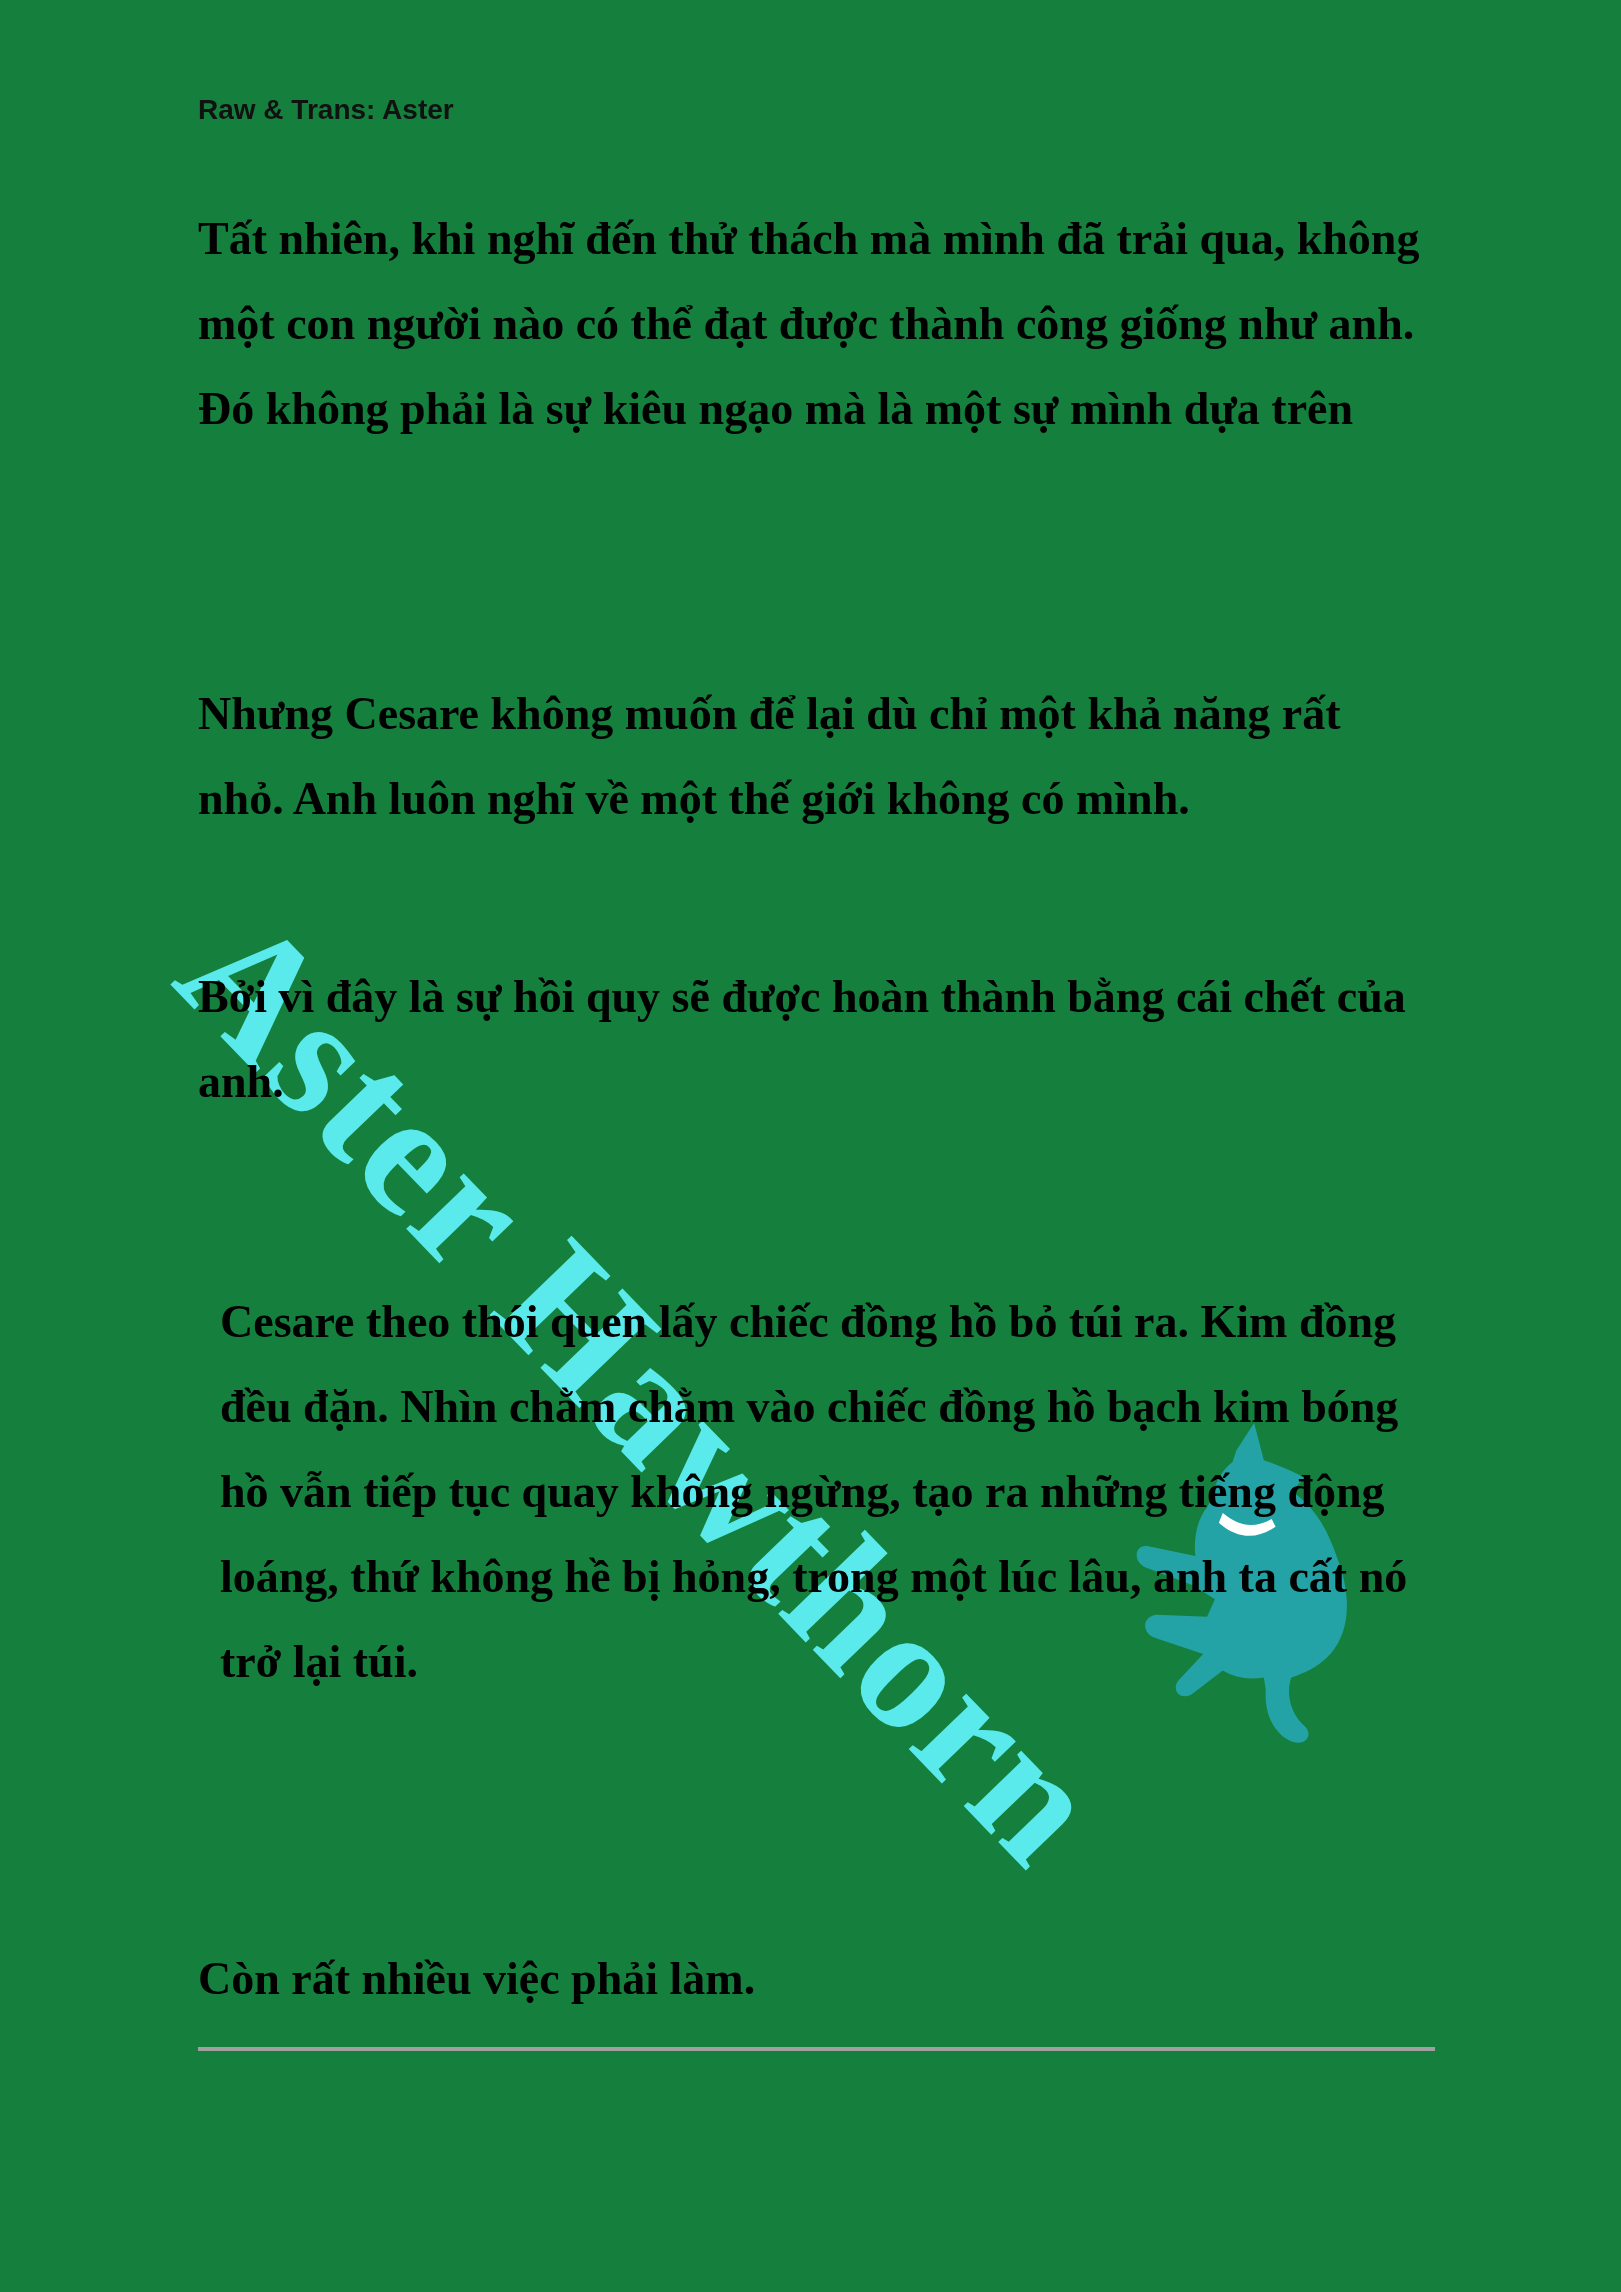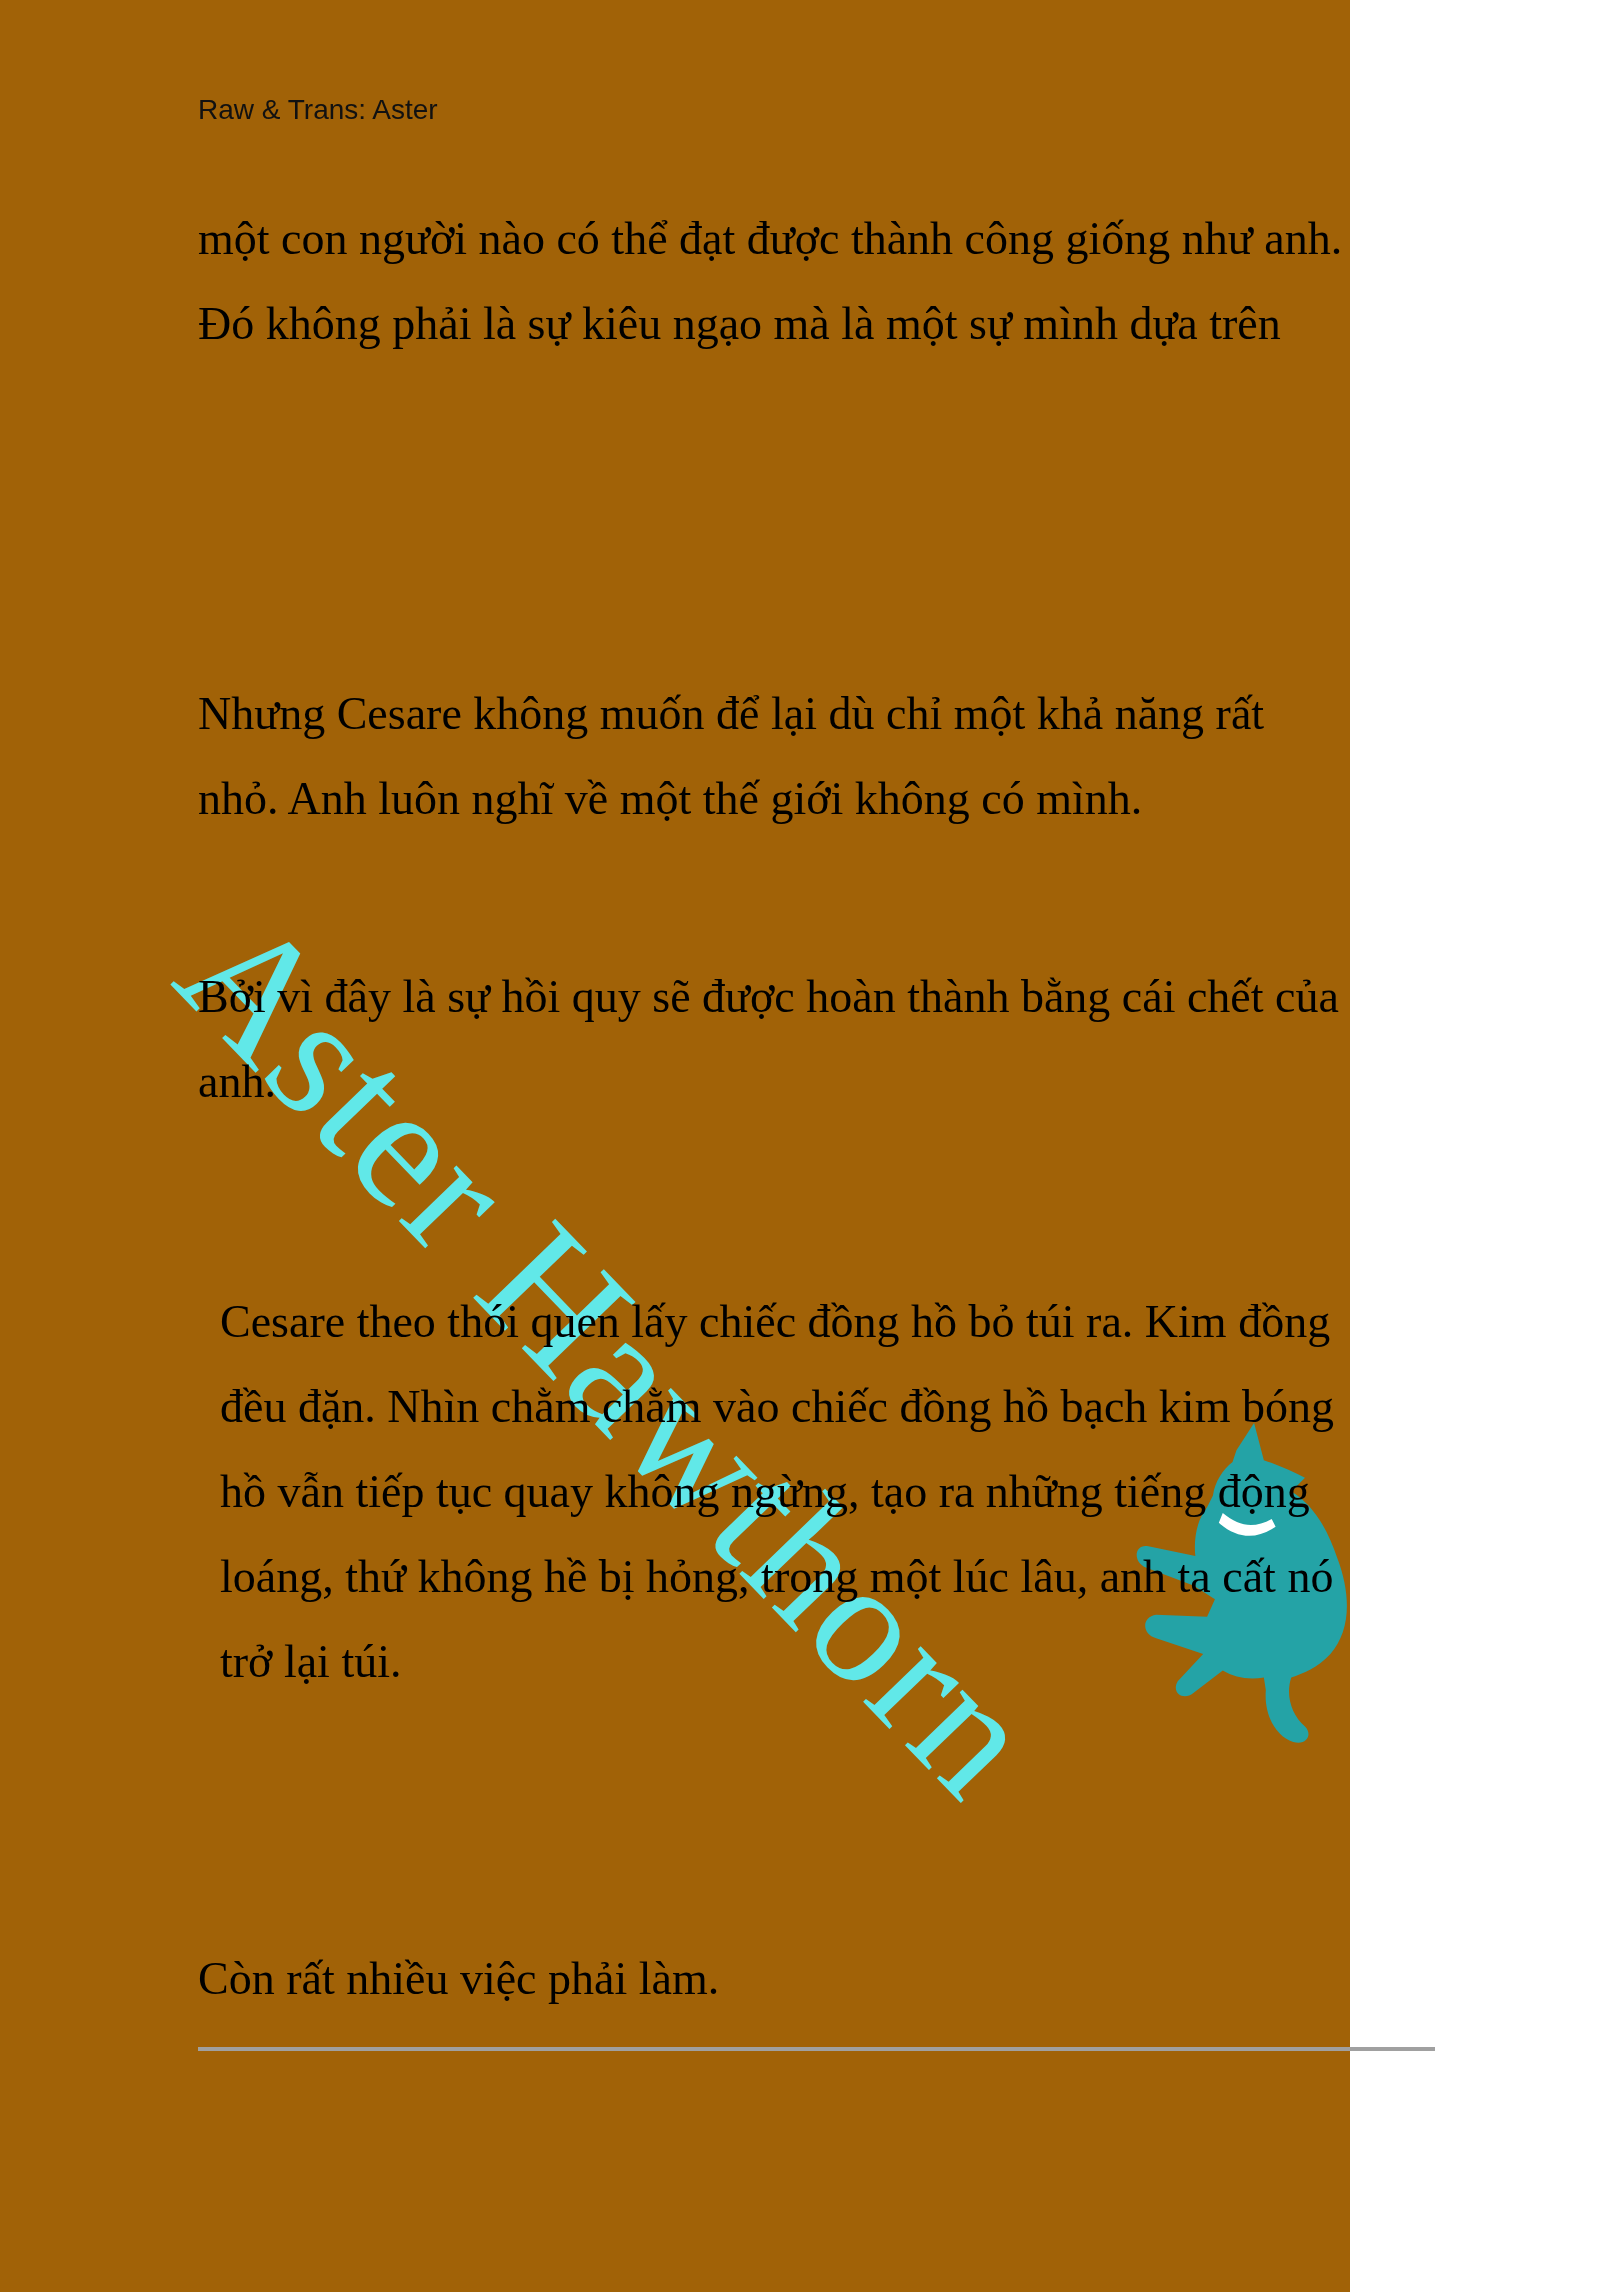--- a/index.html
+++ b/index.html
@@ -9,22 +9,23 @@
     }
     body {
       width: 1621px;
       height: 2293px;
       position: relative;
       overflow: hidden;
     }
     .page {
       position: absolute;
       left: 0; top: 0;
-      width: 1350px; height: 2293px;
-      background: #a16207;
+      width: 1621px; height: 2293px;
+      background: #15803d;
+      font-weight: bold;
     }
     .header {
       position: absolute;
       left: 198px;
       top: 96px;
       font-family: "Liberation Sans", sans-serif;
       font-size: 28px;
       color: #111111;
       line-height: 1;
     }
@@ -120,20 +121,21 @@
       C 78 120, 82 100, 92 88
       L 98 76
       C 100 62, 108 50, 118 42
       L 122 30
       Z"></path>
     <path fill="#ffffff" d="M 108 94 C 125 108, 140 110, 158 100 L 162 108 C 142 122, 122 120, 104 104 Z"></path>
   </svg>
 
   <div class="content">
     <div class="para p1">
+      <span class="line">Tất nhiên, khi nghĩ đến thử thách mà mình đã trải qua, không</span>
       <span class="line">một con người nào có thể đạt được thành công giống như anh.</span>
       <span class="line">Đó không phải là sự kiêu ngạo mà là một sự mình dựa trên</span>
     </div>
     <div class="para p2">
       <span class="line">Nhưng Cesare không muốn để lại dù chỉ một khả năng rất</span>
       <span class="line">nhỏ. Anh luôn nghĩ về một thế giới không có mình.</span>
     </div>
     <div class="para p3">
       <span class="line">Bởi vì đây là sự hồi quy sẽ được hoàn thành bằng cái chết của</span>
       <span class="line">anh.</span>

